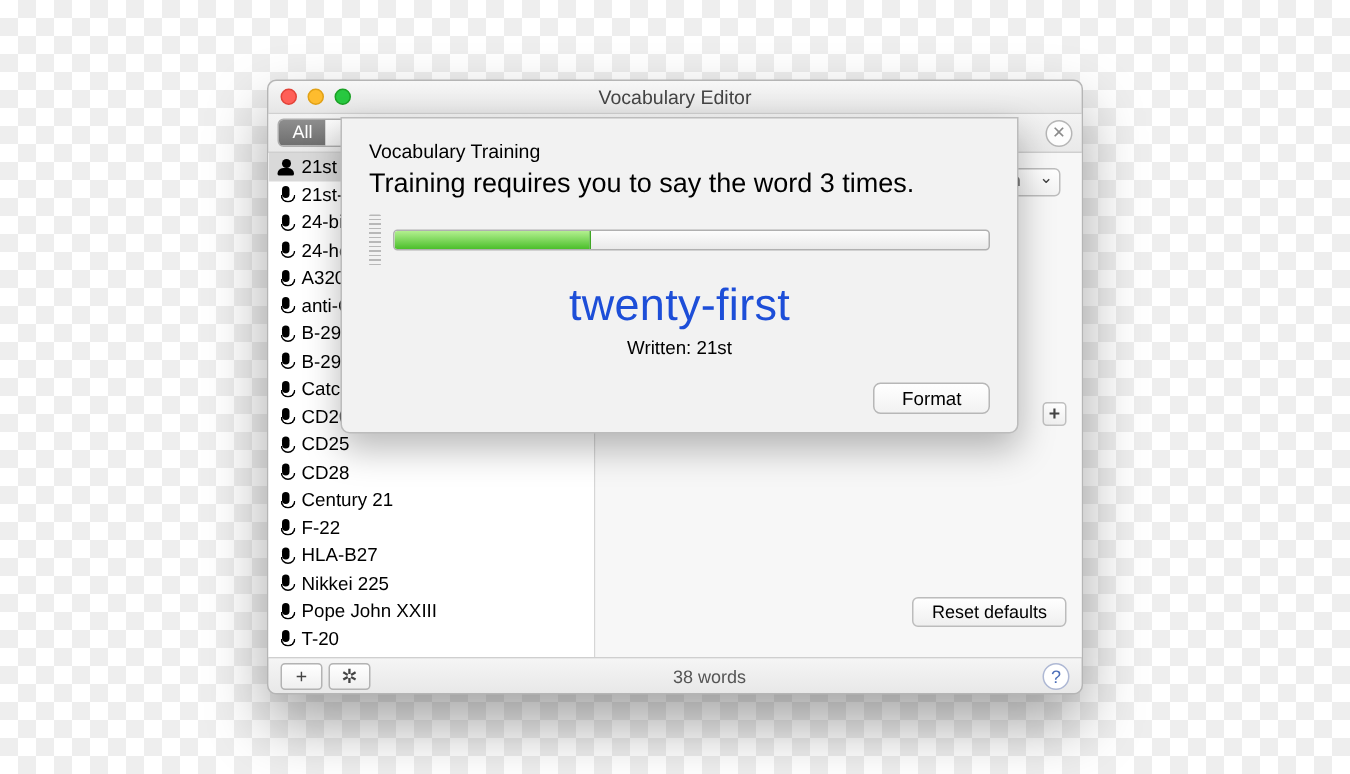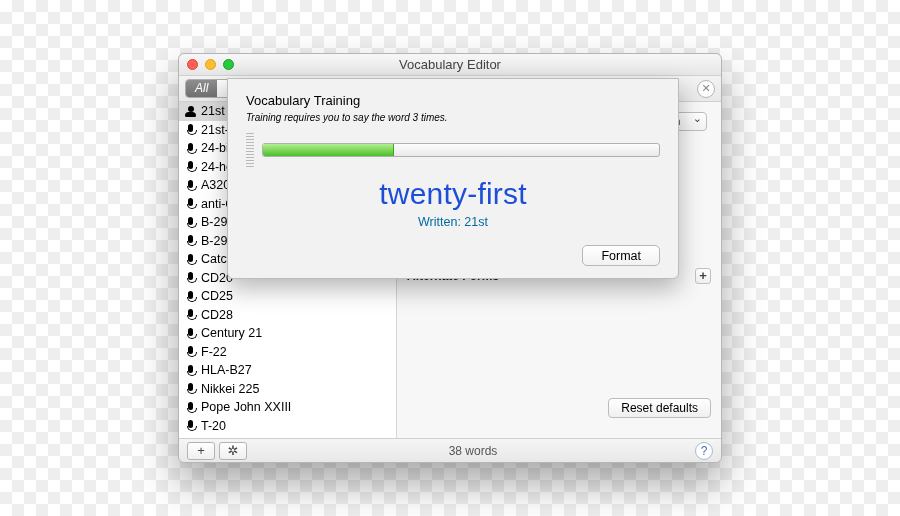--- a/index.html
+++ b/index.html
@@ -41,21 +41,21 @@
   .toolbar {
     height: 26px; background: linear-gradient(#f3f3f3, #e9e9e9);
     border-bottom: 1px solid #cfcfcf;
     display: flex; align-items: center; padding: 0 6px; gap: 0;
   }
   .segmented { display: flex; border: 1px solid #adadad; border-radius: 4px; overflow: hidden; height: 19px; }
   .segmented > div {
     padding: 0 9px; font-size: 12px; line-height: 17px;
     background: linear-gradient(#fdfdfd, #f0f0f0); color: #222;
   }
-  .segmented > div.active { background: linear-gradient(#8e8e8e, #6f6f6f); color: #fff; font-style: italic; }
+  .segmented > div.active { background: linear-gradient(#8e8e8e, #6f6f6f); color: #fff; }
   .search-wrap { margin-left: auto; position: relative; }
   .search {
     width: 18px; height: 18px; border: 1px solid #b6b6b6; border-radius: 50%;
     background: #fdfdfd; display: flex; align-items: center; justify-content: center;
     font-size: 11px; color: #8a8a8a;
   }
 
   .content { flex: 1; display: flex; overflow: hidden; background: #fff; }
   .sidebar { width: 218px; border-right: 1px solid #d6d6d6; overflow: hidden; background: #fff; }
   .row { height: 18.5px; display: flex; align-items: center; padding-left: 6px; gap: 5px; font-size: 12.5px; }
@@ -101,34 +101,34 @@
           display:flex; align-items:center; justify-content:center; font-size:12px; background:#fff; }
 
   
   .sheet {
     position: absolute; top: 24px; left: 48px; width: 452px;
     background: #f2f2f2; border: 1px solid #bcbcbc; border-radius: 0 0 6px 6px;
     box-shadow: 0 10px 24px rgba(0,0,0,.28);
     padding: 14px 18px 12px; z-index: 10;
   }
   .sheet-title { font-weight: 400; font-size: 13px; margin-bottom: 4px; }
-  .sheet-sub { font-size: 10px; margin-bottom: 10px; font-style: italic; }
+  .sheet-sub { font-size: 18px; margin-bottom: 10px; }
   .prog-wrap { display:flex; align-items:center; gap:8px; margin-bottom: 10px; }
   .vu { width: 8px; height: 34px; background: repeating-linear-gradient(#b8b8b8 0 1px, transparent 1px 3px); border-radius: 1px; }
   .prog { flex:1; height: 14px; border:1px solid #b0b0b0; border-radius: 3px;
           background: linear-gradient(#fdfdfd, #e9e9e9); overflow:hidden; position:relative; }
   .prog-fill { height:100%; width:33%;
     background: linear-gradient(#8fe36a, #4bbf2b);
     border-right: 1px solid #3fa624;
     background-image: linear-gradient(#b3f08f, #4bbf2b),
                       repeating-linear-gradient(110deg, rgba(255,255,255,.25) 0 10px, transparent 10px 22px);
     background-blend-mode: normal;
   }
   .big-word { text-align:center; font-size: 30px; font-weight: 400; color:#1d4ed8; letter-spacing:.2px; }
-  .written  { text-align:center; font-size:12.5px; color:#0369a1; margin-top:4px; margin-bottom: 16px; }
+  .written  { text-align:center; font-size:12.5px; color:#000000; margin-top:4px; margin-bottom: 16px; }
   .sheet-footer { display:flex; justify-content:flex-end; }
   .btn { height:21px; padding: 0 18px; font-size:12.5px; background:linear-gradient(#fff,#f2f2f2);
          border:1px solid #b7b7b7; border-radius:5px; }
 </style>
 </head>
 <body>
 
 <div class="window">
 
   <div class="titlebar">

